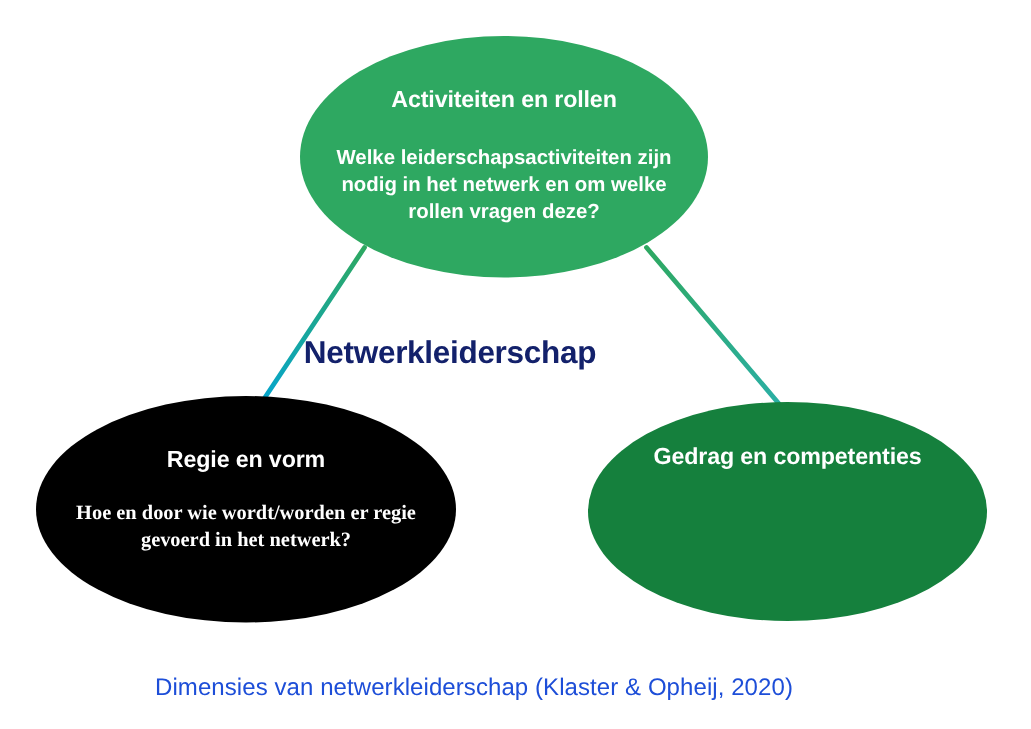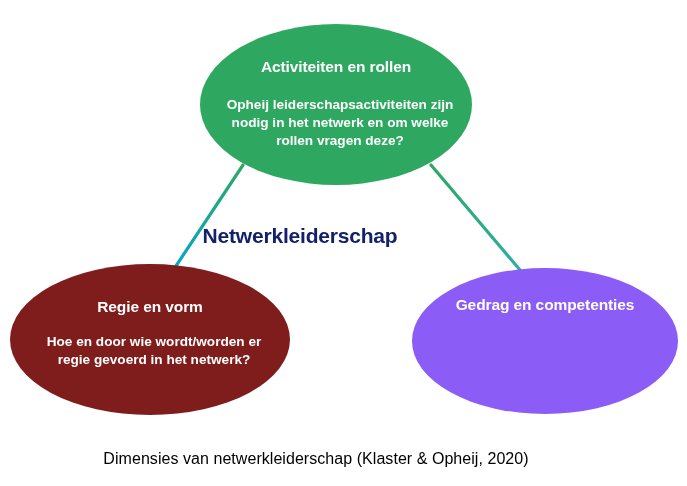--- a/index.html
+++ b/index.html
@@ -27,20 +27,21 @@
     width: 687px;
     height: 486px;
     z-index: 1;
   }
   .node {
     position: absolute;
     z-index: 2;
     border-radius: 50%;
     display: flex;
     flex-direction: column;
+    align-items: center;
     justify-content: flex-start;
     text-align: center;
     color: #ffffff;
     box-sizing: border-box;
   }
   .node-title {
     font-weight: bold;
     letter-spacing: -0.1px;
     line-height: 1.15;
   }
@@ -60,41 +61,42 @@
   }
   #node-activiteiten .node-title { font-size: 15.5px; }
   #node-activiteiten .node-body {
     font-size: 13.6px;
     margin-top: 20px;
     width: 228px;
   }
 
   
   #node-regie {
-    left: 10px;
+    left: 24px;
     top: 264px;
     width: 280px;
     height: 151px;
-    background: #7f1d1d;
+    background: #000000;
     padding: 34px 22px 0 22px;
   }
   #node-regie .node-title { font-size: 15.5px; }
   #node-regie .node-body {
     font-size: 13.6px;
     margin-top: 17px;
     width: 244px;
+    font-family: Liberation Serif, serif;
   }
 
   
   #node-gedrag {
-    left: 412px;
+    left: 392px;
     top: 268px;
     width: 266px;
     height: 146px;
-    background: #8b5cf6;
+    background: #15803d;
     padding: 28px 16px 0 16px;
   }
   #node-gedrag .node-title { font-size: 15.5px; }
   #node-gedrag .node-body {
     font-size: 13.6px;
     margin-top: 15px;
     width: 222px;
   }
 
   #center-title {
@@ -116,21 +118,21 @@
   }
 
   #caption {
     position: absolute;
     z-index: 3;
     left: 0;
     top: 450px;
     width: 632px;
     text-align: center;
     font-size: 16px;
-    color: #000000;
+    color: #1d4ed8;
     font-weight: 400;
     letter-spacing: 0.05px;
   }
 </style>
 </head>
 <body>
 
 <div id="stage">
 
   <svg id="connectors" viewBox="0 0 687 486" width="687" height="486" xmlns="http://www.w3.org/2000/svg">
@@ -151,21 +153,21 @@
 
     <line x1="243" y1="165" x2="166" y2="281" stroke="url(#grad-green-blue)" stroke-width="3.2" stroke-linecap="round"></line>
 
     <line x1="431" y1="165" x2="531" y2="283" stroke="url(#grad-green-teal)" stroke-width="3.2" stroke-linecap="round"></line>
 
     <line x1="286" y1="340" x2="416" y2="340" stroke="url(#grad-blue-teal)" stroke-width="3.2" stroke-linecap="round"></line>
   </svg>
 
   <div class="node" id="node-activiteiten">
     <div class="node-title">Activiteiten en rollen</div>
-    <div class="node-body">Opheij leiderschapsactiviteiten zijn nodig in het netwerk en om welke rollen vragen deze?</div>
+    <div class="node-body">Welke leiderschapsactiviteiten zijn nodig in het netwerk en om welke rollen vragen deze?</div>
   </div>
 
   <div class="node" id="node-regie">
     <div class="node-title">Regie en vorm</div>
     <div class="node-body">Hoe en door wie wordt/worden er regie gevoerd in het netwerk?</div>
   </div>
 
   <div class="node" id="node-gedrag">
     <div class="node-title">Gedrag en competenties</div>
   </div>

